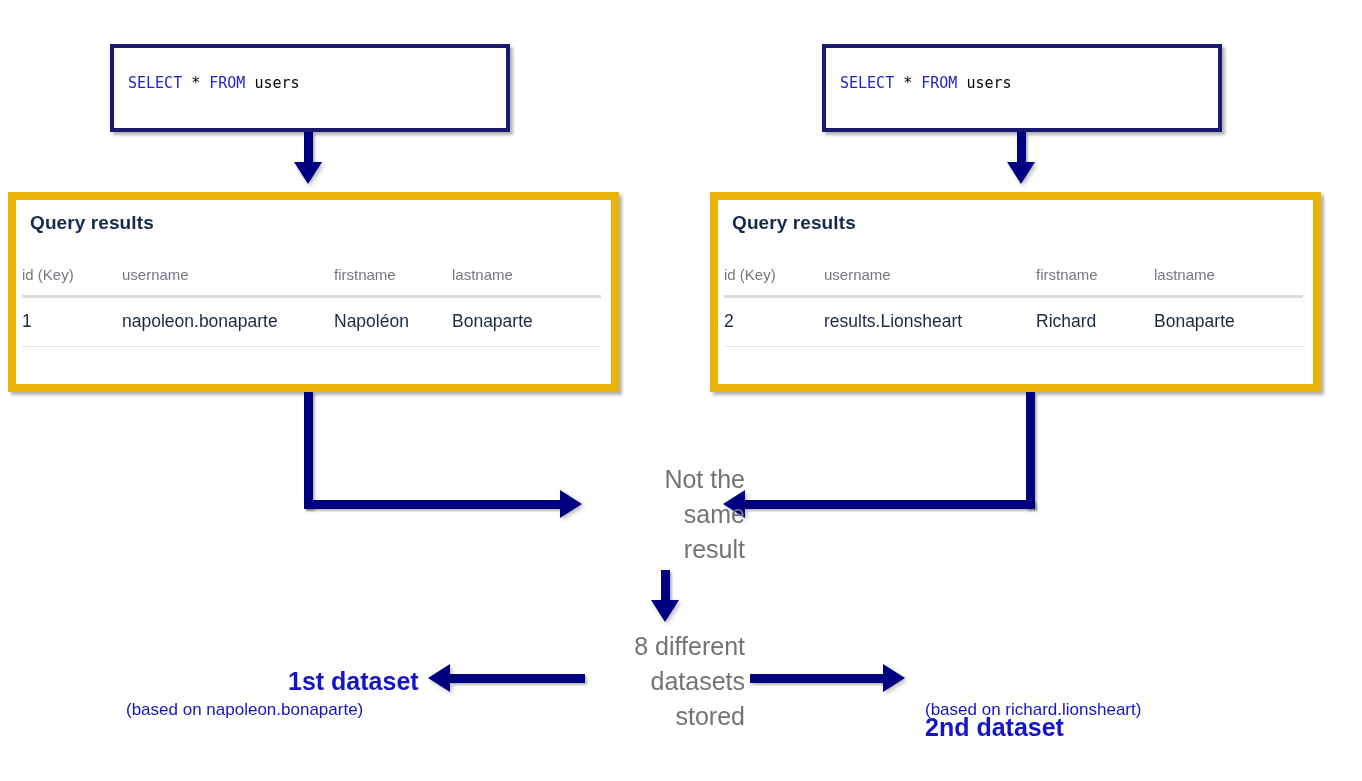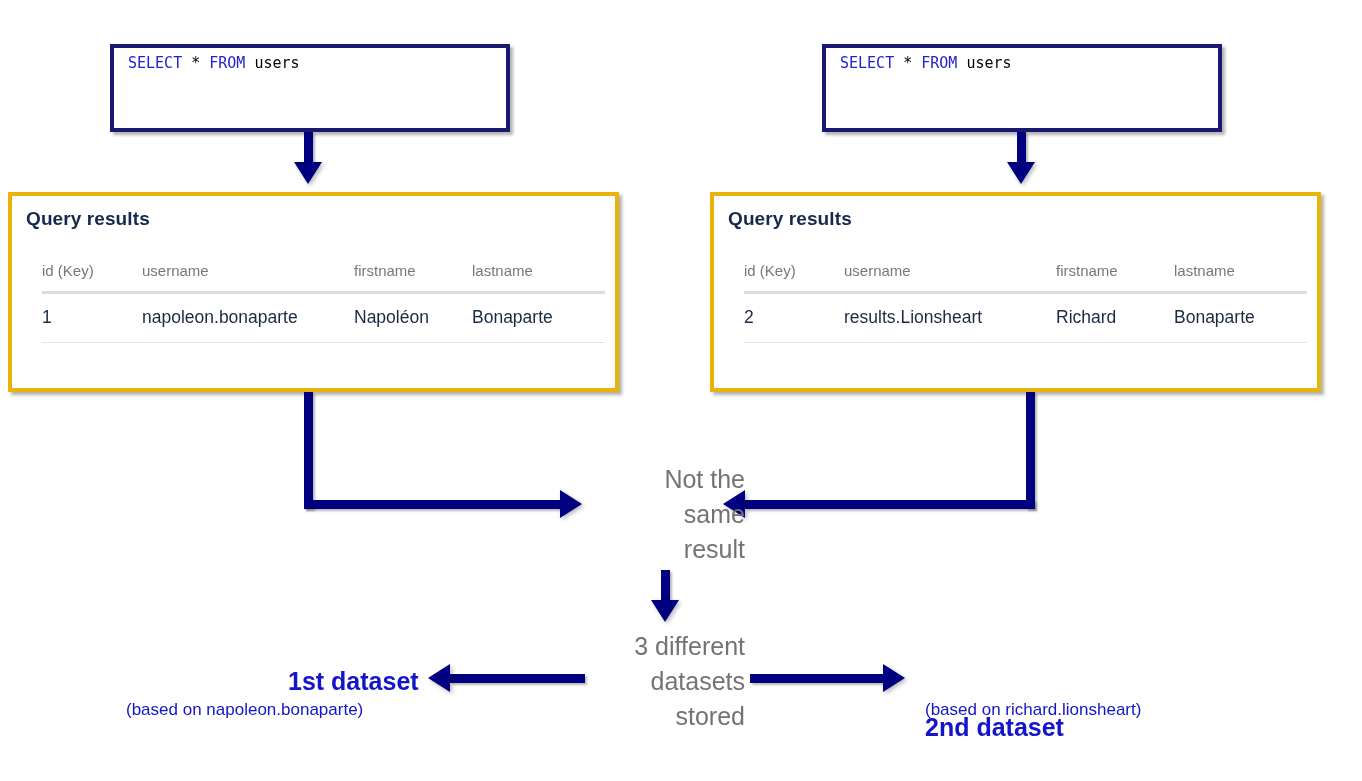--- a/index.html
+++ b/index.html
@@ -9,52 +9,52 @@
     -webkit-font-smoothing:antialiased;
   }
 
   
   .sql-box{
     position:absolute;
     border:4px solid #191970;
     background:#ffffff;
     box-shadow:3px 3px 3px rgba(0,0,0,0.30);
     box-sizing:border-box;
-    padding:4px 10px 10px 14px;
+    padding:24px 10px 10px 14px;
   }
   .sql-line{
     font-family:"DejaVu Sans Mono","Liberation Mono",monospace;
     font-size:15px;
     line-height:23px;
     white-space:pre;
     color:#000000;
   }
   .kw{color:#2222cc;}
   .str{color:#137a2b;}
   .op{color:#000000;}
 
   
   .panel{
     position:absolute;
-    border:4px solid #eab308;
+    border:8px solid #eab308;
     background:#ffffff;
     box-shadow:3px 3px 3px rgba(0,0,0,0.30);
     box-sizing:border-box;
   }
   .panel-title{
     position:absolute;
     left:14px;top:12px;
     font-size:19px;
     font-weight:bold;
     color:#15294d;
     letter-spacing:0.1px;
   }
   .tbl{
     position:absolute;
-    left:30px;right:10px;top:62px;
+    left:6px;right:10px;top:62px;
   }
   .tbl table{border-collapse:collapse;width:100%;table-layout:fixed;}
   .tbl th{
     text-align:left;
     font-weight:normal;
     font-size:15px;
     color:#74797f;
     padding:4px 0 12px 0;
     border-bottom:3px solid #dcdde1;
   }
@@ -194,21 +194,21 @@
 <div class="hline" style="left:745px;top:500px;width:290px;"></div>
 <div class="arrow-left" style="left:723px;top:490px;"></div>
 
 <div class="blue-label" style="left:595px;top:462px;width:150px;white-space:pre-line;">Not the
 same
 result</div>
 
 <div class="vline" style="left:661px;top:570px;height:36px;"></div>
 <div class="arrow-down" style="left:651px;top:600px;"></div>
 
-<div class="blue-label" style="left:590px;top:629px;width:155px;white-space:pre-line;">3 different
+<div class="blue-label" style="left:590px;top:629px;width:155px;white-space:pre-line;">8 different
 datasets
 stored</div>
 
 <div class="hline" style="left:450px;top:674px;width:135px;"></div>
 <div class="arrow-left" style="left:428px;top:664px;"></div>
 
 <div class="hline" style="left:750px;top:674px;width:135px;"></div>
 <div class="arrow-right" style="left:883px;top:664px;"></div>
 
 <div class="node-bold" style="left:288px;top:665px;">1st dataset</div>

